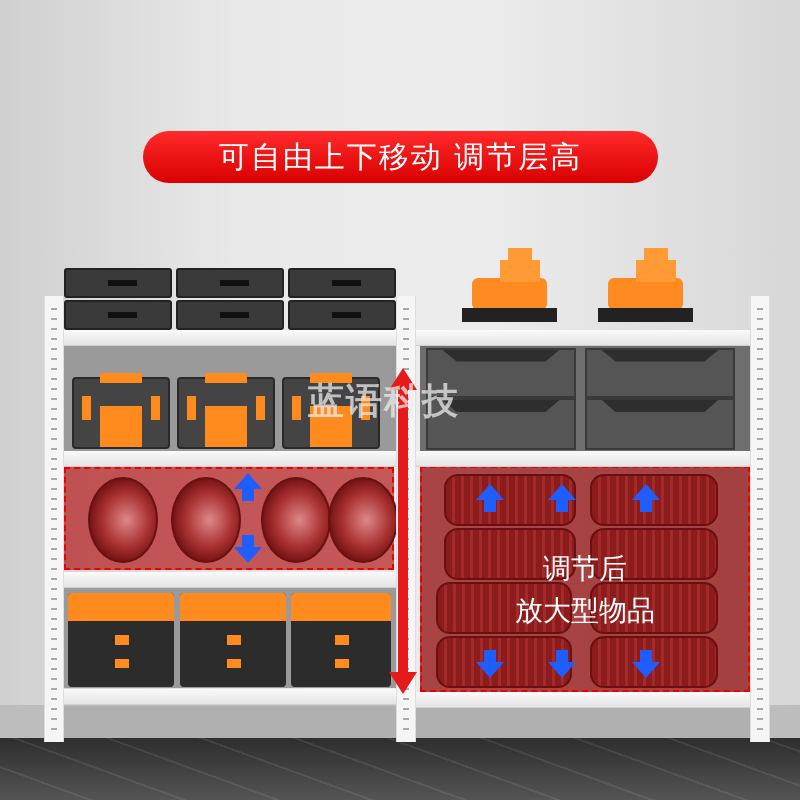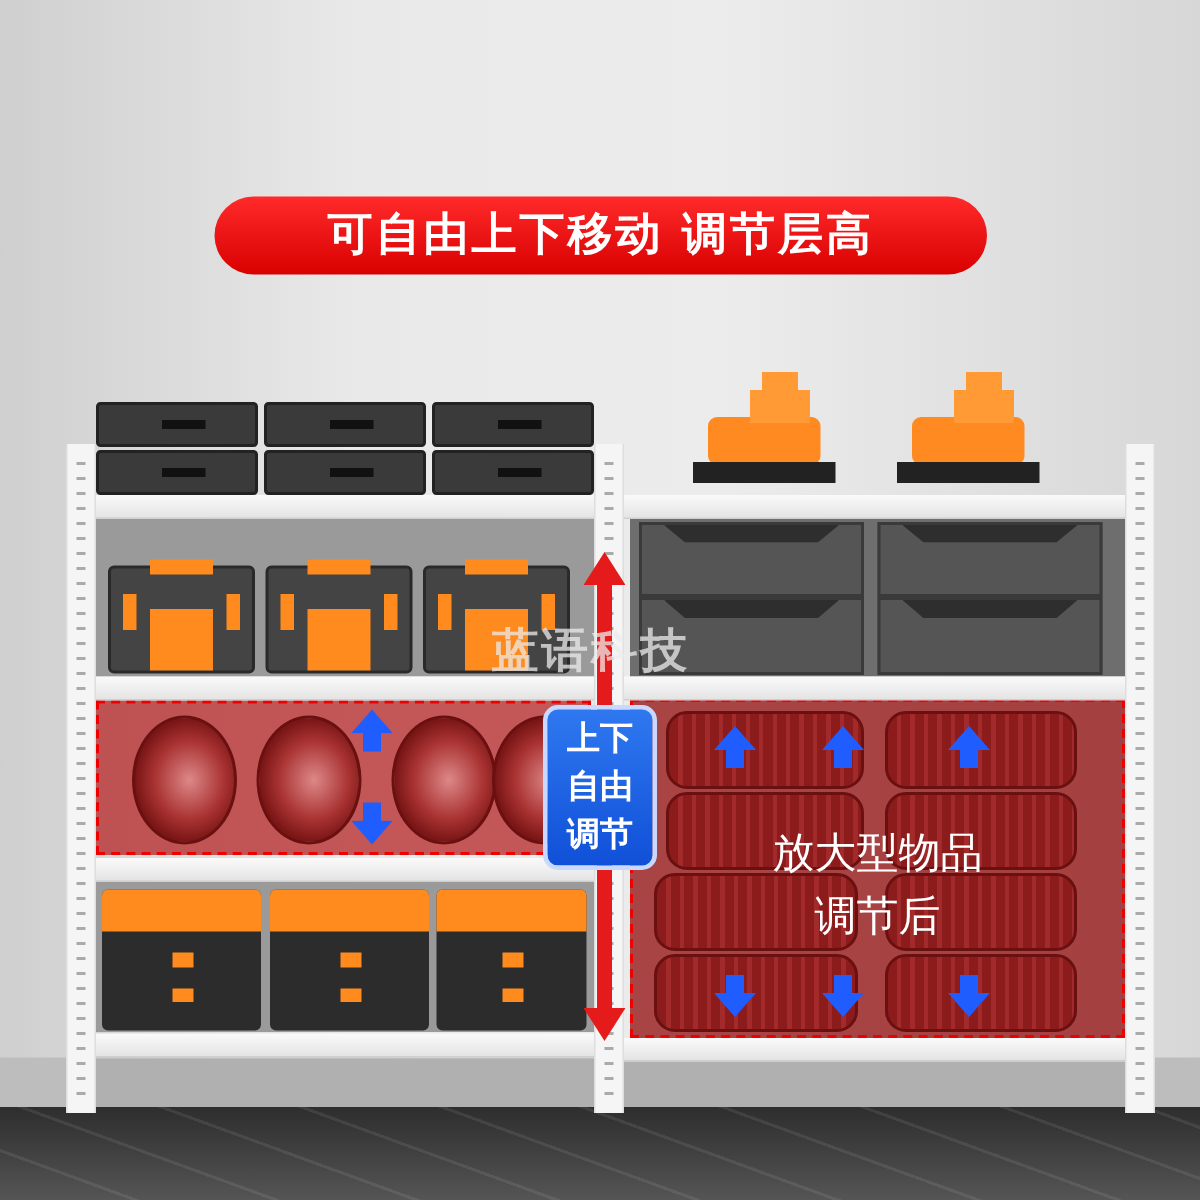--- a/index.html
+++ b/index.html
@@ -10,21 +10,21 @@
   .floor { position: absolute; left: 0; top: 738px; width: 800px; height: 62px;
     background: linear-gradient(180deg, #2e2e2e 0%, #3d3d3d 40%, #555 100%); }
   .floor::after { content: ""; position: absolute; inset: 0;
     background: repeating-linear-gradient(20deg, transparent 0 30px, rgba(255,255,255,0.08) 30px 32px); }
   .wall-base { position: absolute; left: 0; top: 705px; width: 800px; height: 35px; background: #bdbdbd; }
 
   .title { position: absolute; left: 0; top: 38px; width: 800px; text-align: center;
     font-size: 66px; font-weight: bold; color: #111; letter-spacing: 4px; line-height: 80px; }
   .pill { position: absolute; left: 143px; top: 131px; width: 515px; height: 52px; border-radius: 26px;
     background: linear-gradient(180deg, #ff2a2a, #d90000); color: #fff; text-align: center;
-    font-size: 30px; font-weight: bold; line-height: 52px; letter-spacing: 2px; }
+    font-size: 30px; font-weight: normal; line-height: 52px; letter-spacing: 2px; }
 
   
   .post { position: absolute; width: 20px; background: #f5f5f5; border-left: 1px solid #ddd; border-right: 1px solid #ddd; }
   .post::after { content: ""; position: absolute; left: 6px; top: 4px; width: 6px; bottom: 4px;
     background: repeating-linear-gradient(180deg, transparent 0 8px, #aaa 8px 10px); }
   .beam { position: absolute; height: 16px; background: linear-gradient(180deg,#fafafa,#e4e4e4); border-bottom: 1px solid #cfcfcf; }
   .back { position: absolute; background: #8a8a8a; }
 
   .toolcase { position: absolute; background: #3a3a3a; border: 2px solid #222; border-radius: 3px; }
   .toolcase .slot { position: absolute; left: 40%; top: 40%; width: 28%; height: 20%; background: #111; }
@@ -62,22 +62,22 @@
 
   .redline { position: absolute; left: 398px; top: 385px; width: 10px; height: 296px; background: #e51a1a; }
   .red-up { position: absolute; left: 389px; top: 368px; width: 28px; height: 22px; background: #e51a1a; clip-path: polygon(50% 0,100% 100%,0 100%); }
   .red-down { position: absolute; left: 389px; top: 672px; width: 28px; height: 22px; background: #e51a1a; clip-path: polygon(0 0,100% 0,50% 100%); }
 
   .badge { position: absolute; left: 362px; top: 470px; width: 76px; height: 110px; border-radius: 10px;
     background: linear-gradient(180deg,#2f78f0,#1050d8); border: 3px solid #c8d8ff; color: #fff;
     font-size: 22px; font-weight: bold; text-align: center; line-height: 32px; padding-top: 4px; }
   .caption { position: absolute; left: 470px; top: 548px; width: 230px; text-align: center; color: #fff;
     font-size: 28px; line-height: 42px; }
-  .watermark { position: absolute; left: 328px; top: 377px; color: rgba(235,235,235,0.75);
-    font-size: 31px; font-weight: bold; letter-spacing: 2px; margin-top: 36px; }
+  .watermark { position: absolute; left: 308px; top: 377px; color: rgba(235,235,235,0.75);
+    font-size: 36px; font-weight: bold; letter-spacing: 2px; }
 </style>
 </head>
 <body>
 
 <div class="scene">
   <div class="wall-base"></div>
   <div class="floor"></div>
 
   <div class="back" style="left:64px;top:346px;width:332px;height:105px;background:#9a9a9a;"></div>
   <div class="back" style="left:420px;top:346px;width:330px;height:105px;background:#6e6e6e;"></div>
@@ -193,25 +193,20 @@
   <div class="post" style="left:44px;top:296px;height:446px;"></div>
   <div class="post" style="left:396px;top:296px;height:446px;"></div>
   <div class="post" style="left:750px;top:296px;height:446px;"></div>
 
   <div class="redline"></div>
   <div class="red-up"></div>
   <div class="red-down"></div>
 
   <div class="watermark">蓝语科技</div>
 
-  <div class="badge">
-    <div>上下</div>
-    <div>自由</div>
-    <div>调节</div>
-  </div>
 
   <div class="caption">
+    <div>调节后</div>
     <div>放大型物品</div>
-    <div>调节后</div>
   </div>
 
   <div class="pill">可自由上下移动  调节层高</div>
 </div>
 
 </body></html>

